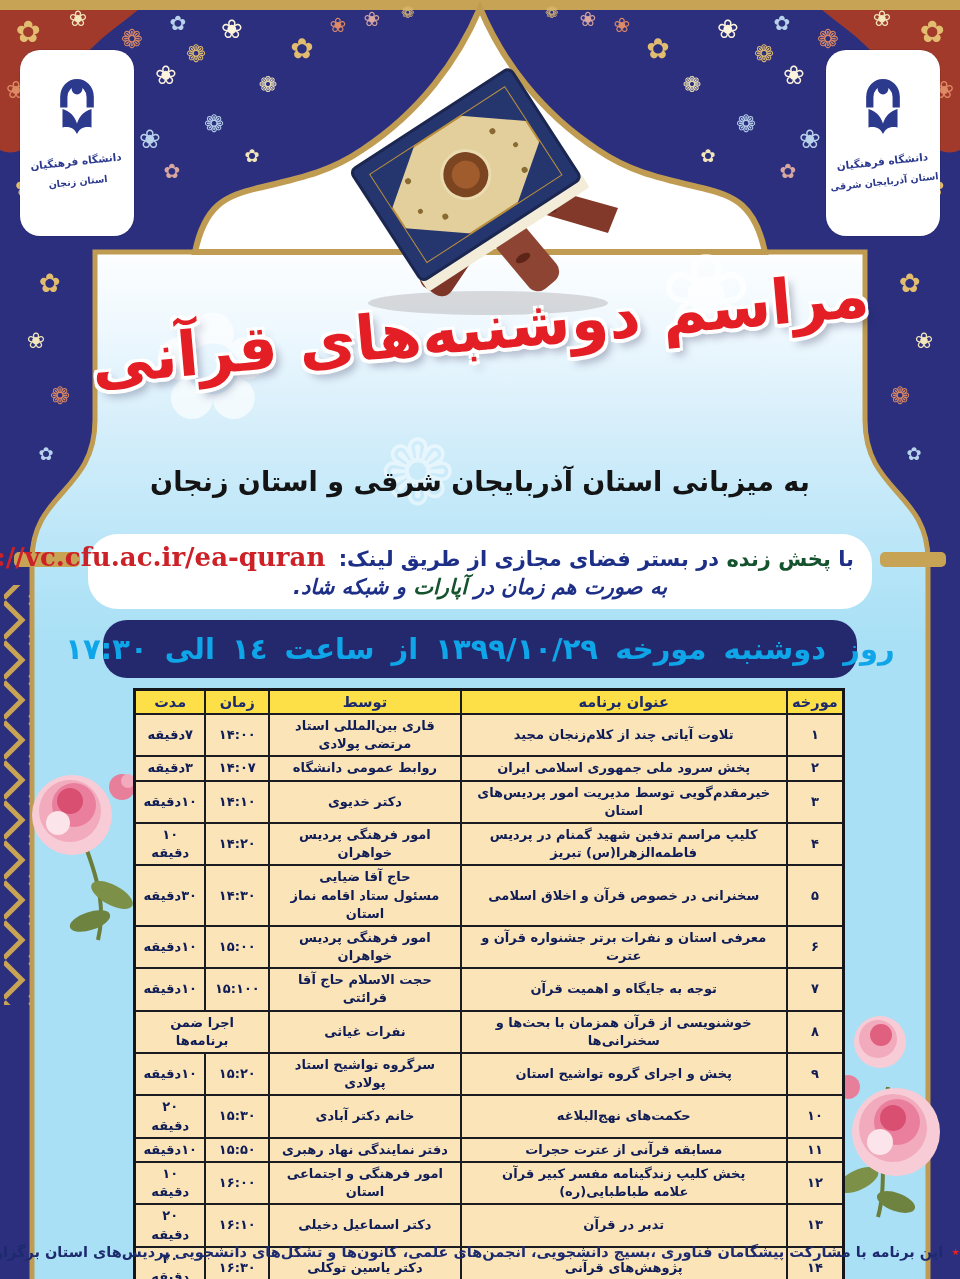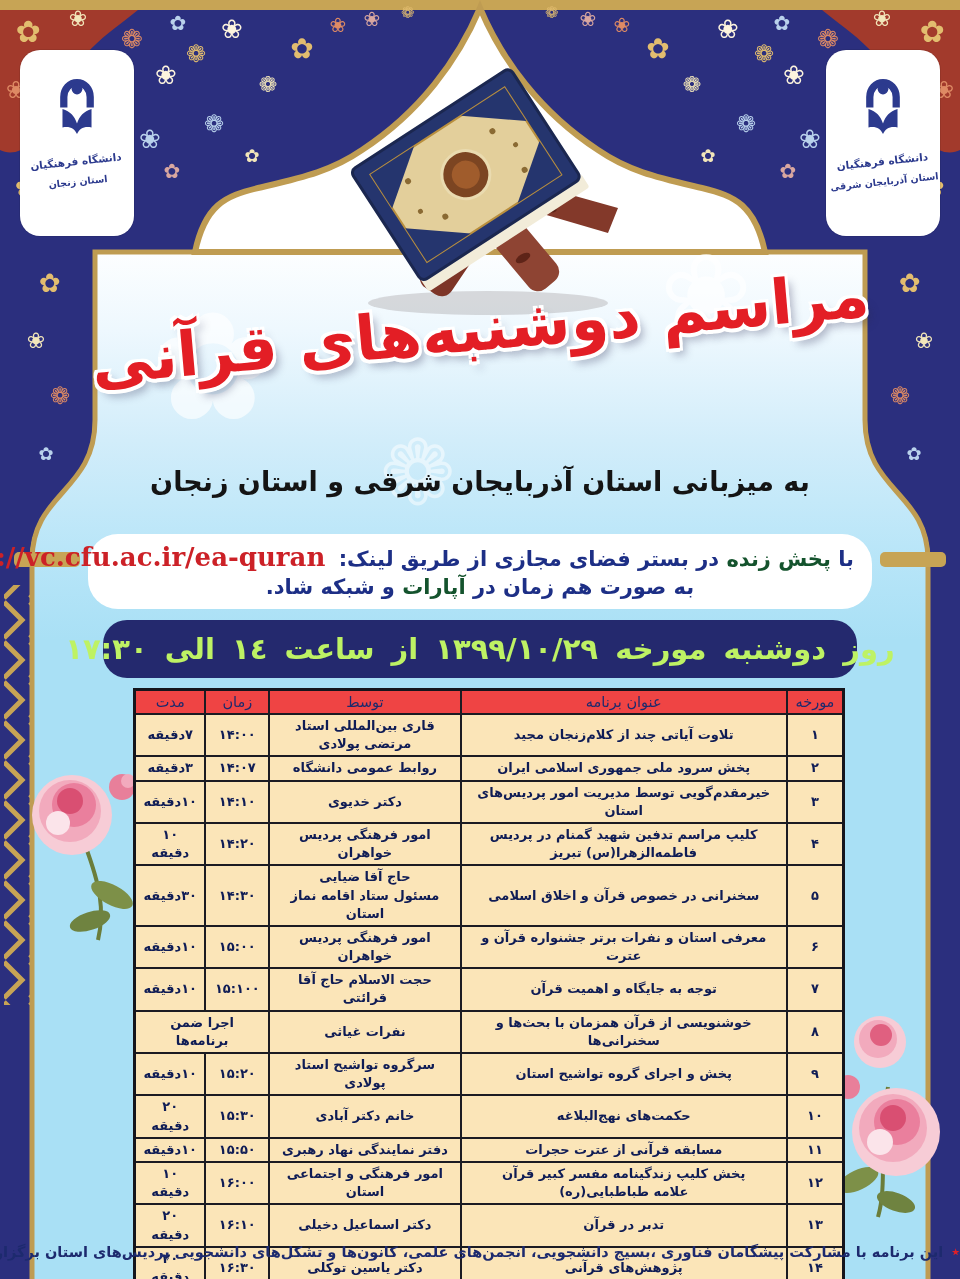--- a/index.html
+++ b/index.html
@@ -43,35 +43,35 @@
   .live-box{
     position:absolute;left:88px;top:534px;width:784px;z-index:2;direction:rtl;
     background:#ffffff;border-radius:30px;padding:8px 18px 10px;box-sizing:border-box;
     text-align:center;font-weight:bold;
   }
   .live-box .l1{font-size:21px;color:#1d2f86;white-space:nowrap;}
   .live-box .red{color:#14532d;}
   .live-box .url{
     font-family:"DejaVu Serif",serif;font-size:26px;color:#cc2127;display:inline-block;margin-right:6px;
   }
-  .live-box .l2{font-size:21px;color:#1d2f86;margin-top:3px;}
+  .live-box .l2{font-size:21px;color:#1d2f86;margin-top:3px;font-style:italic;}
   .date-strip{
     position:absolute;left:103px;top:620px;width:754px;height:58px;z-index:2;direction:rtl;
-    background:#24296e;border-radius:24px;color:#bef264;font-weight:bold;font-size:29px;
+    background:#24296e;border-radius:24px;color:#0ea5e9;font-weight:bold;font-size:29px;
     display:flex;align-items:center;justify-content:center;white-space:nowrap;word-spacing:7px;
   }
   .schedule{
     position:absolute;left:133px;top:688px;width:712px;z-index:2;direction:rtl;
   }
   table.sched{
     width:100%;border-collapse:collapse;border:3px solid #15151c;table-layout:fixed;
     background:#fbe5b8;
   }
   table.sched th{
-    background:#ef4444;color:#1c2a6d;font-weight:normal;font-size:14.5px;
+    background:#fde047;color:#1c2a6d;font-weight:bold;font-size:14.5px;
     border:2px solid #1b1b22;padding:3px 4px;
   }
   table.sched td{
     color:#0f1c55;font-weight:bold;font-size:13px;line-height:1.4;
     border:2px solid #1b1b22;padding:2px 6px;text-align:center;vertical-align:middle;
     white-space:pre-line;
   }
   .footer-note{
     position:absolute;left:0;top:1242px;width:960px;z-index:2;direction:rtl;text-align:center;
     font-size:14.5px;font-weight:bold;color:#1d2a6e;white-space:nowrap;

